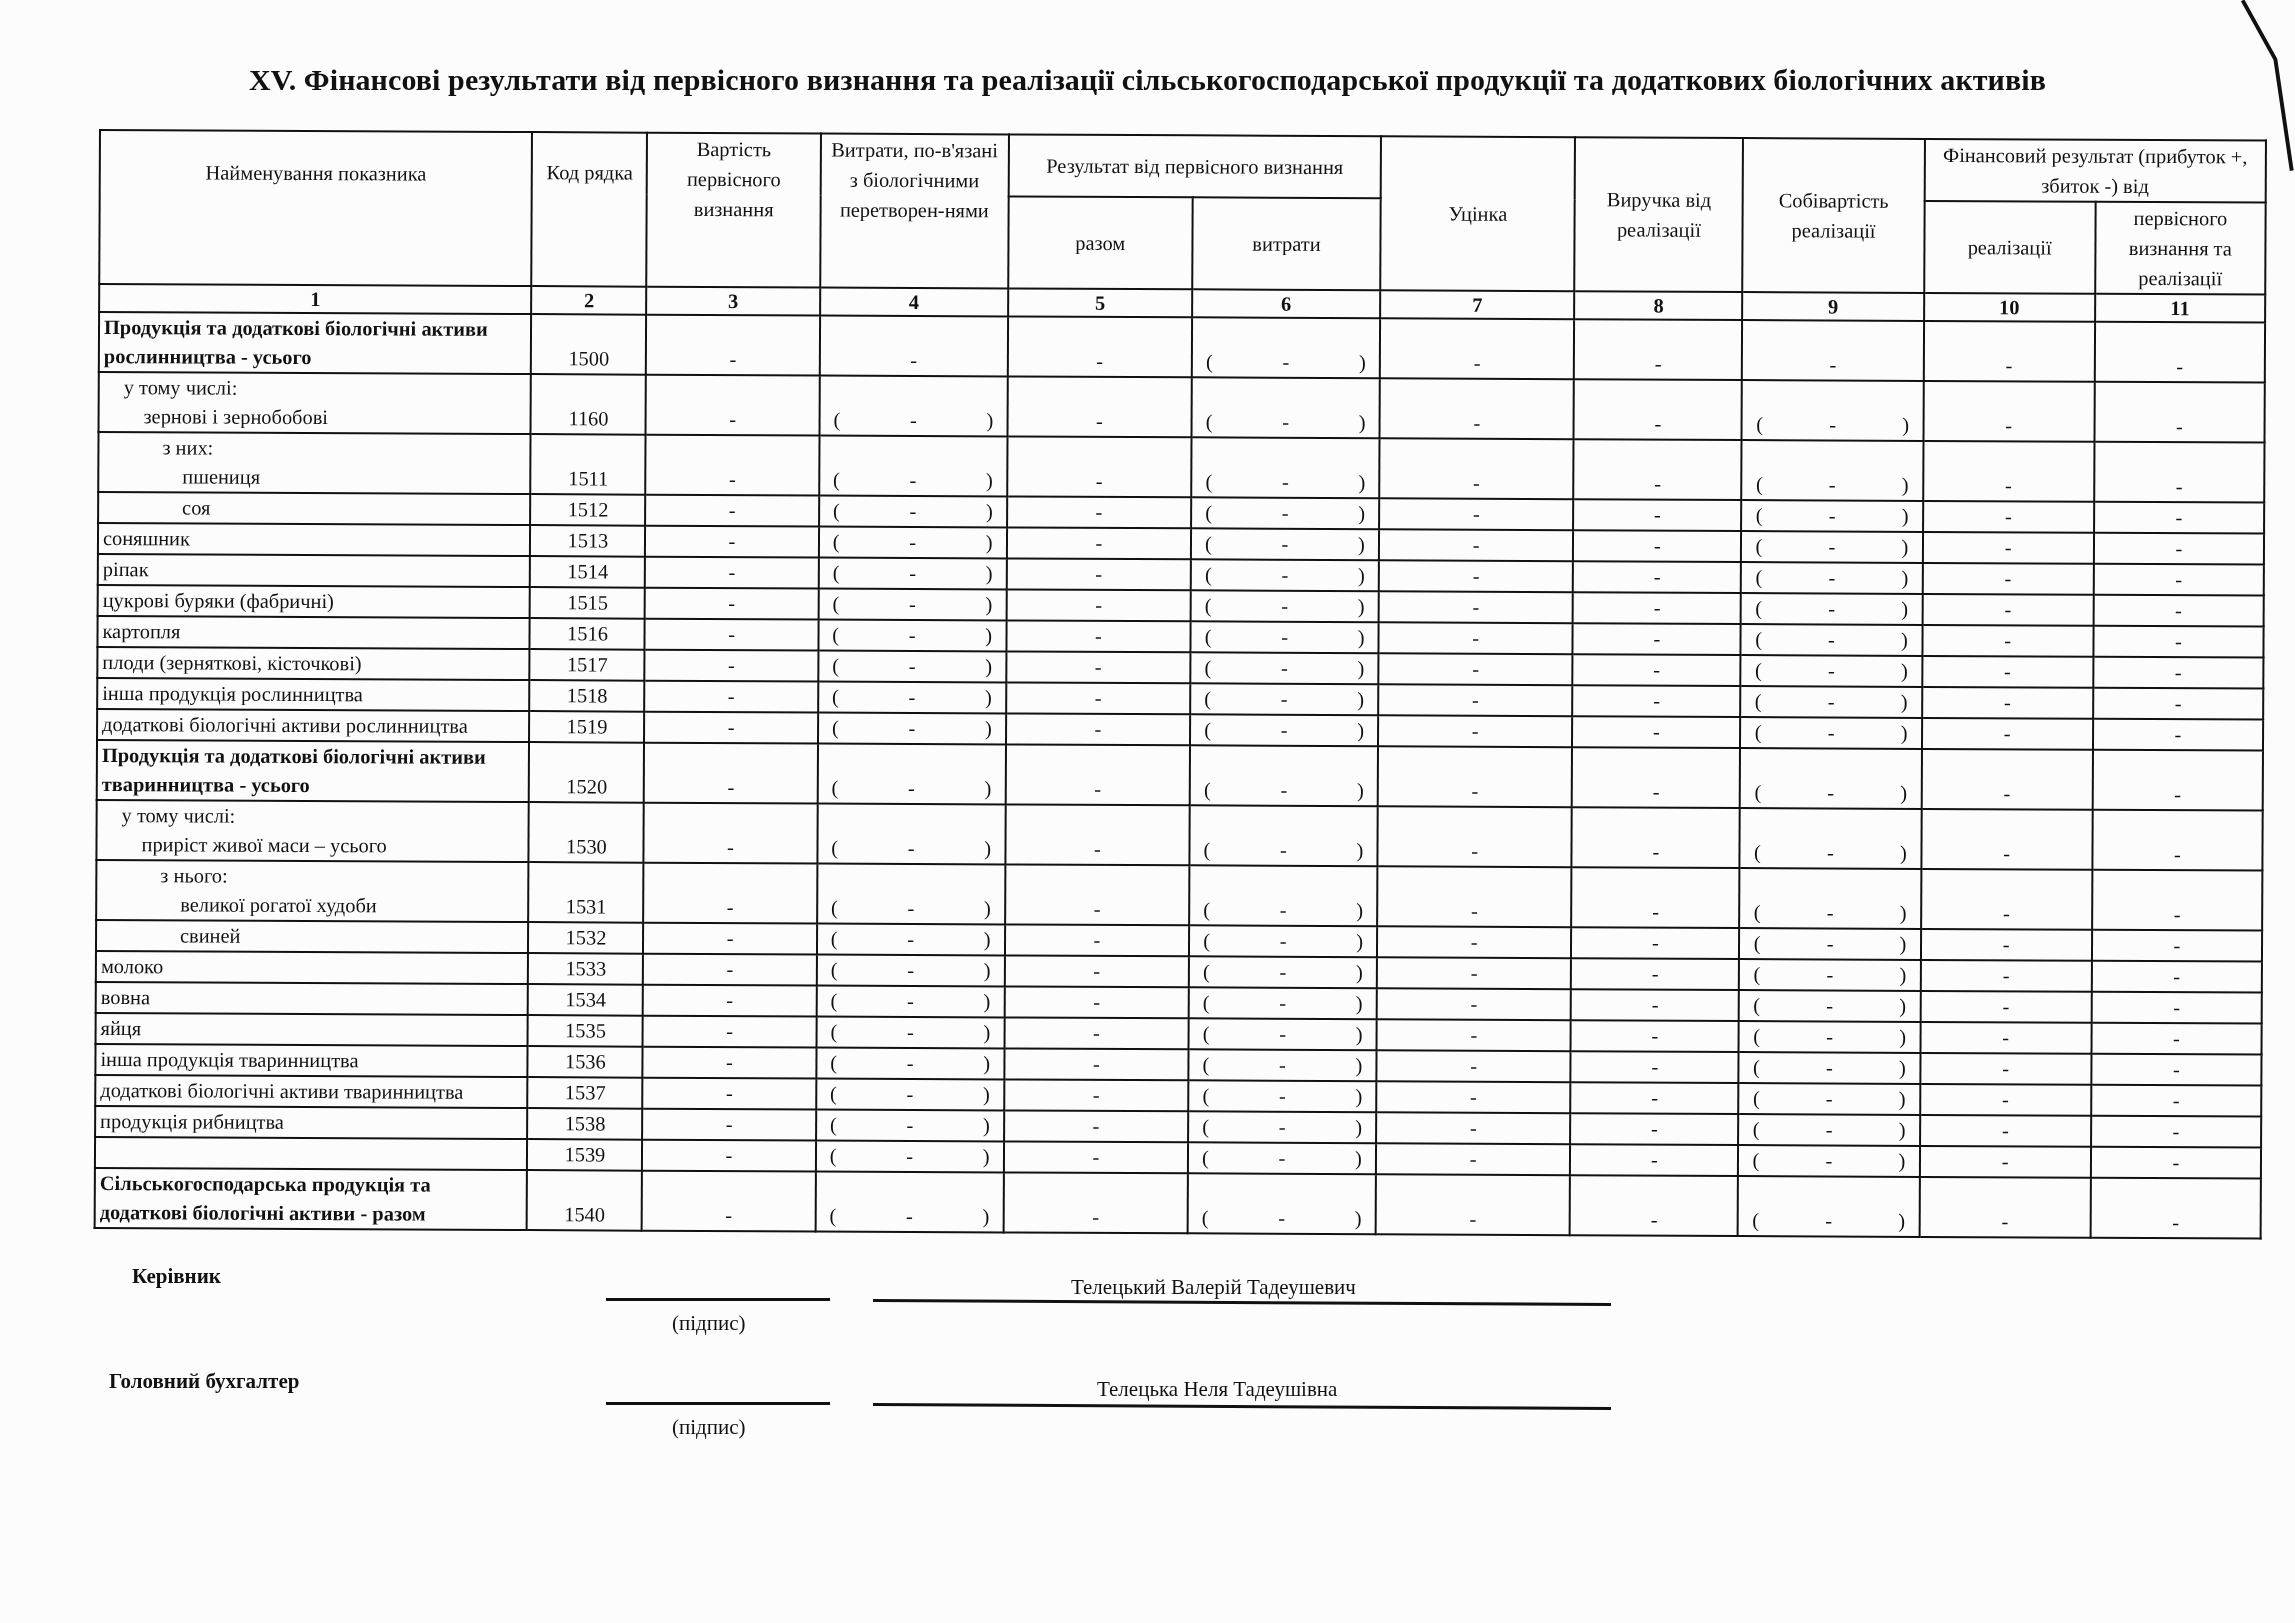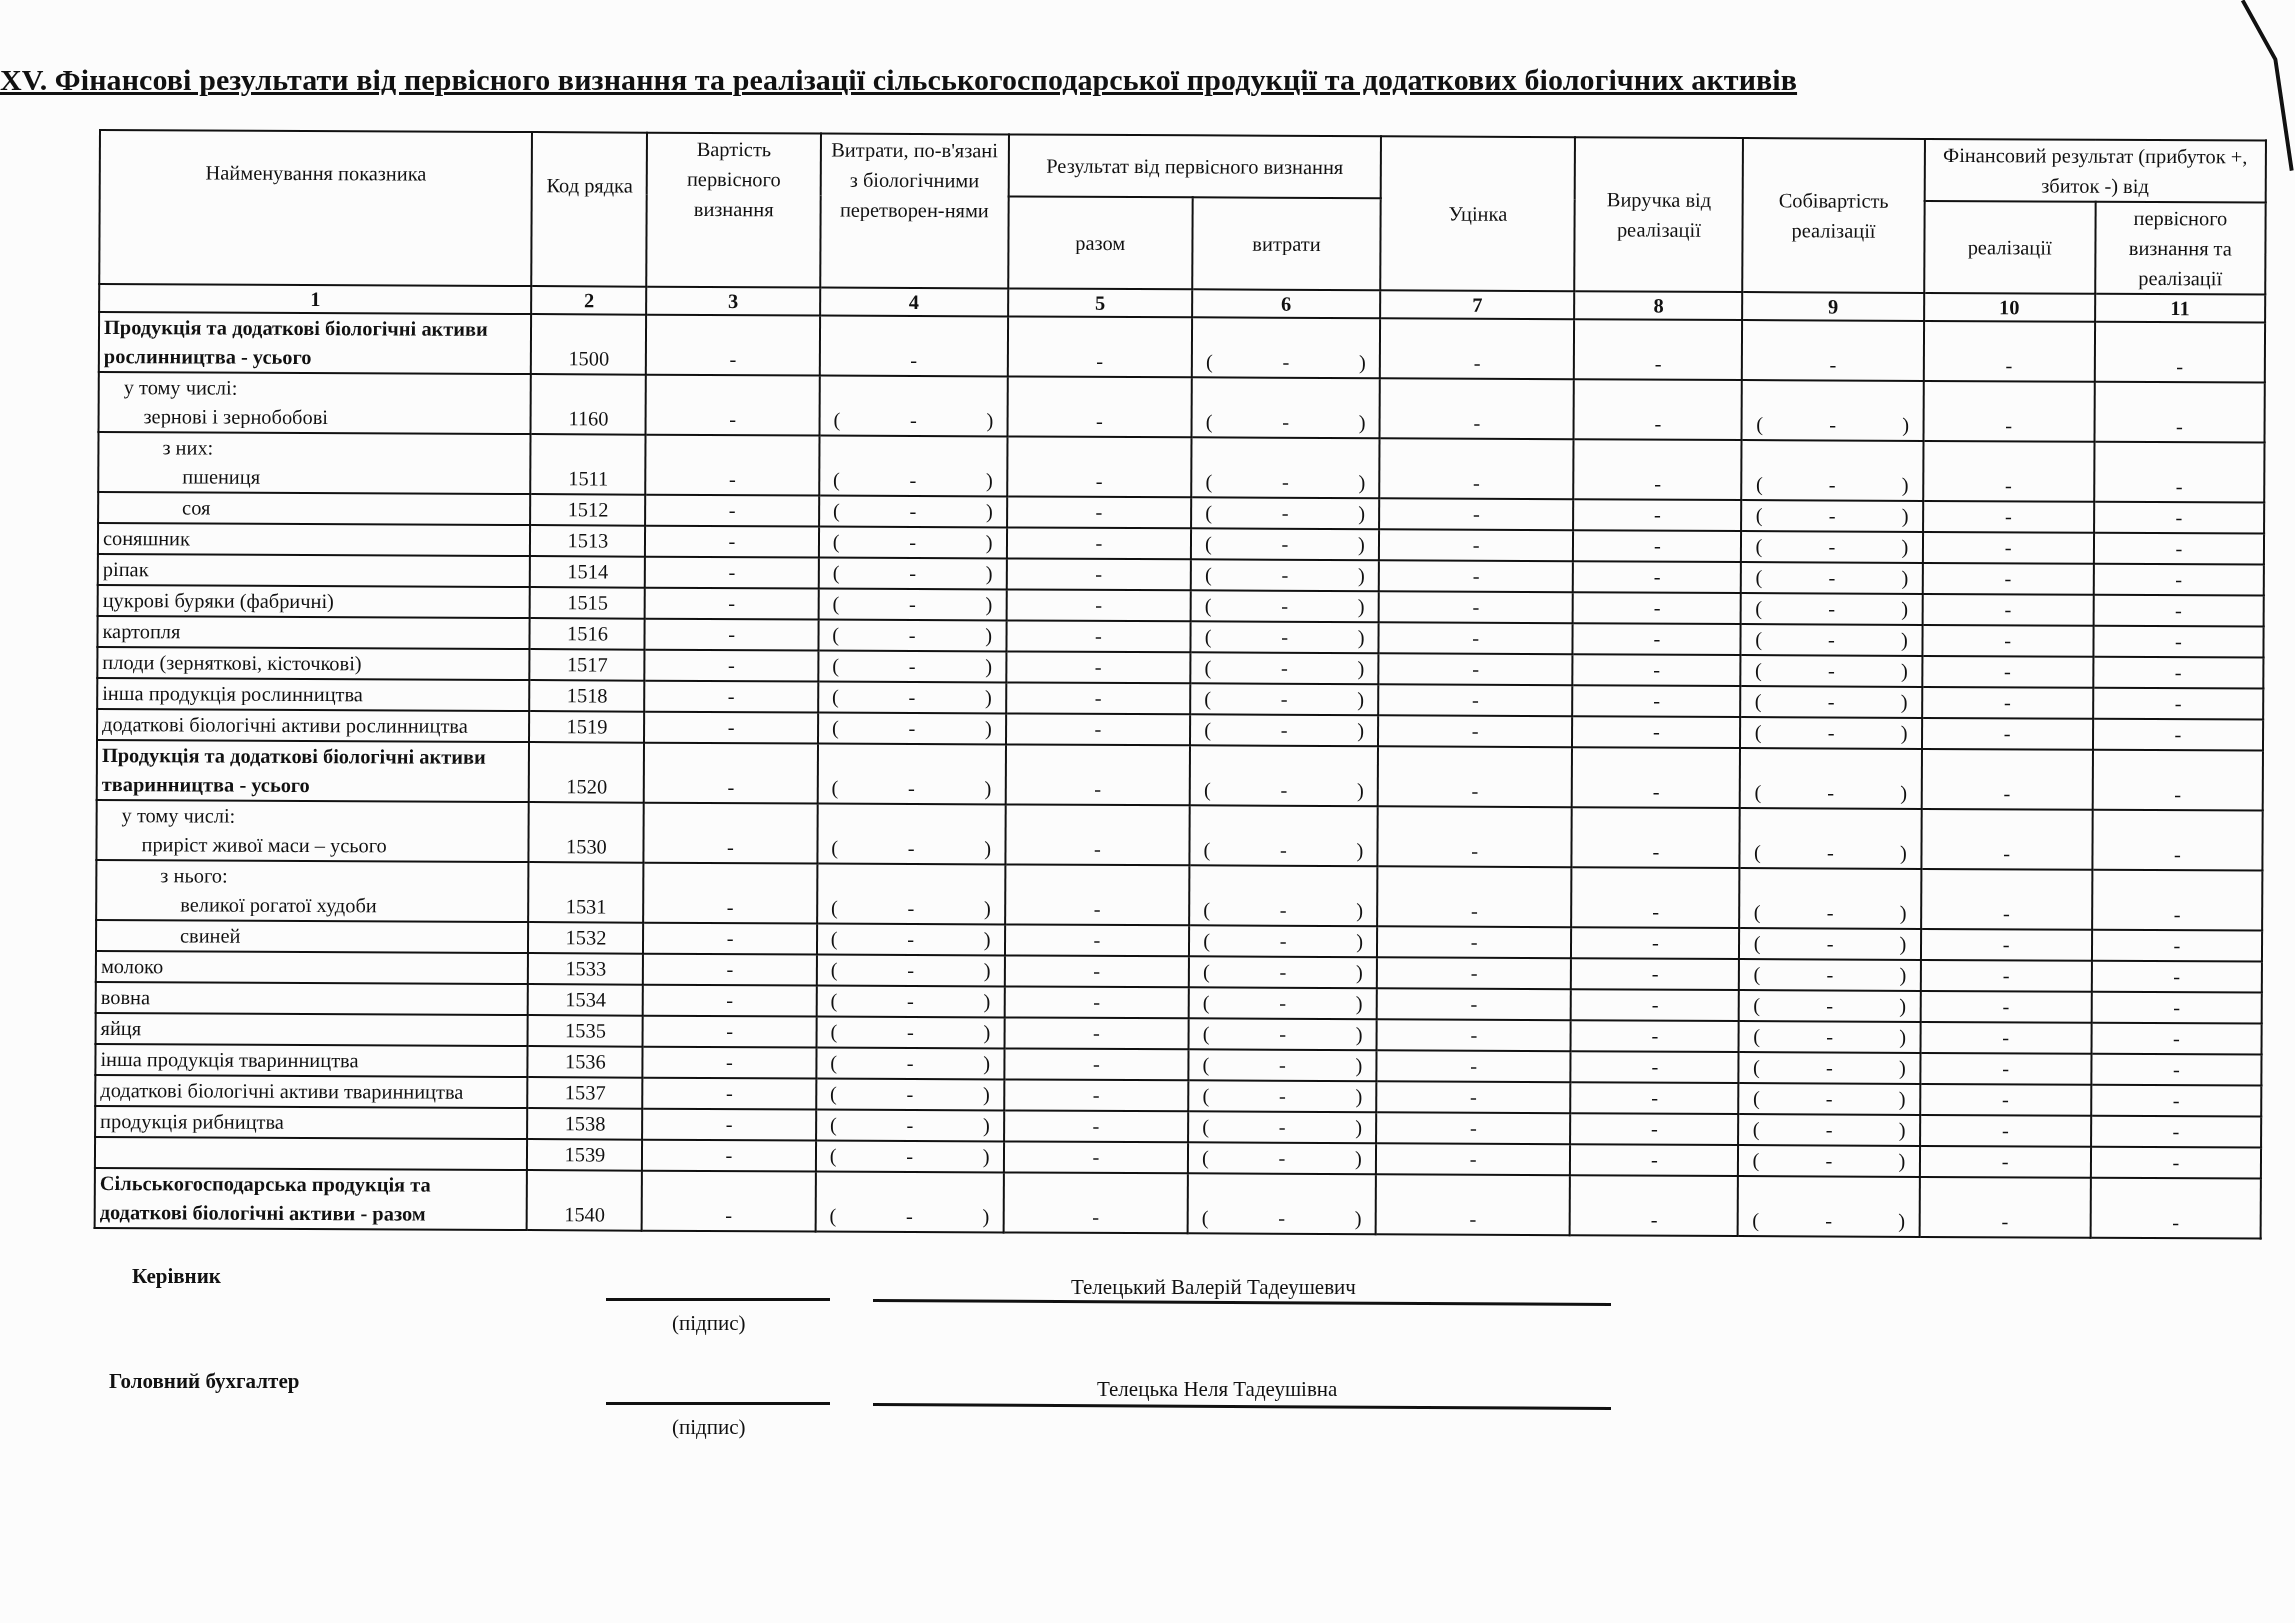--- a/index.html
+++ b/index.html
@@ -1,19 +1,19 @@
 <!DOCTYPE html>
 <html style="font-size:10.5px"><head>
 <meta charset="utf-8">
 <style>
   html, body { margin:0; padding:0; background:#fcfcfc; }
   body { width:2295px; height:1623px; position:relative; overflow:hidden;
          font-family:"Liberation Serif", "DejaVu Serif", serif; color:#111; }
-  .title { position:absolute; left:0; width:2295px; top:63px; 
-           font-weight:bold; font-size:30px; letter-spacing:0.1px;text-decoration:underline; }
+  .title { position:absolute; left:0; width:2295px; top:63px; text-align:center;
+           font-weight:bold; font-size:30px; letter-spacing:0.1px; }
   .tbl-wrap { position:absolute; left:99px; top:129px; width:2168px; transform:rotate(0.28deg); transform-origin:0 0; }
   table { border-collapse:collapse; width:100%; table-layout:fixed; font-size:20.4px; }
   th, td { border:2px solid #111; padding:0 4px; }
   th { font-weight:normal; text-align:center; vertical-align:middle; line-height:30px; }
   .num-row td { text-align:center; font-weight:bold; font-size:20.4px; height:26px; line-height:26px; padding:0; }
   td.name { text-align:left; vertical-align:bottom; line-height:29px; padding-left:4px; }
   td.name.bold { font-weight:bold; }
   td.code { text-align:center; vertical-align:bottom; line-height:29px; }
   td.val { text-align:center; vertical-align:bottom; line-height:29px; }
   td.val .paren { display:flex; justify-content:space-between; padding:0 9.2px; }
@@ -44,21 +44,21 @@
         <col style="width:188px">
         <col style="width:194px">
         <col style="width:168px">
       <col style="width:181px">
         <col style="width:171px">
         <col style="width:170px">
     </colgroup>
     <thead>
       <tr style="height:61px">
         <th rowspan="2" style="vertical-align:top;padding-top:26px">Найменування  показника</th>
-        <th rowspan="2" style="vertical-align:top;padding-top:37px">Код рядка</th>
+        <th rowspan="2" style="vertical-align:top;padding-top:24px">Код рядка</th>
         <th rowspan="2" style="vertical-align:top">Вартість первісного визнання</th>
         <th rowspan="2" style="vertical-align:top">Витрати, по-в'язані з біологічними перетворен-нями</th>
         <th colspan="2">Результат від первісного визнання</th>
         <th rowspan="2">Уцінка</th>
         <th rowspan="2">Виручка від реалізації</th>
         <th rowspan="2">Собівартість реалізації</th>
         <th colspan="2">Фінансовий результат (прибуток +, збиток -) від</th>
       </tr>
       <tr style="height:92px">
         <th>разом</th>

